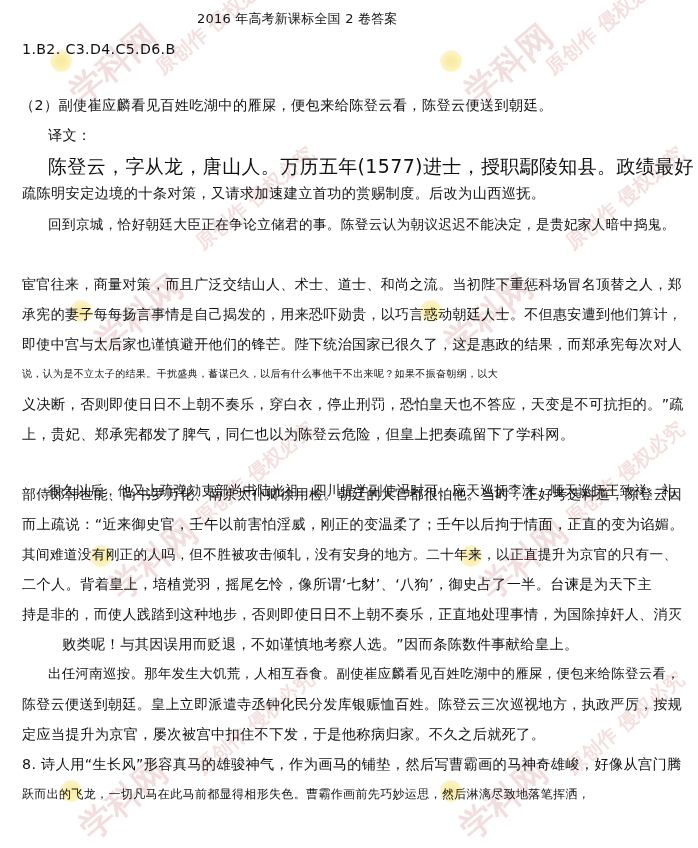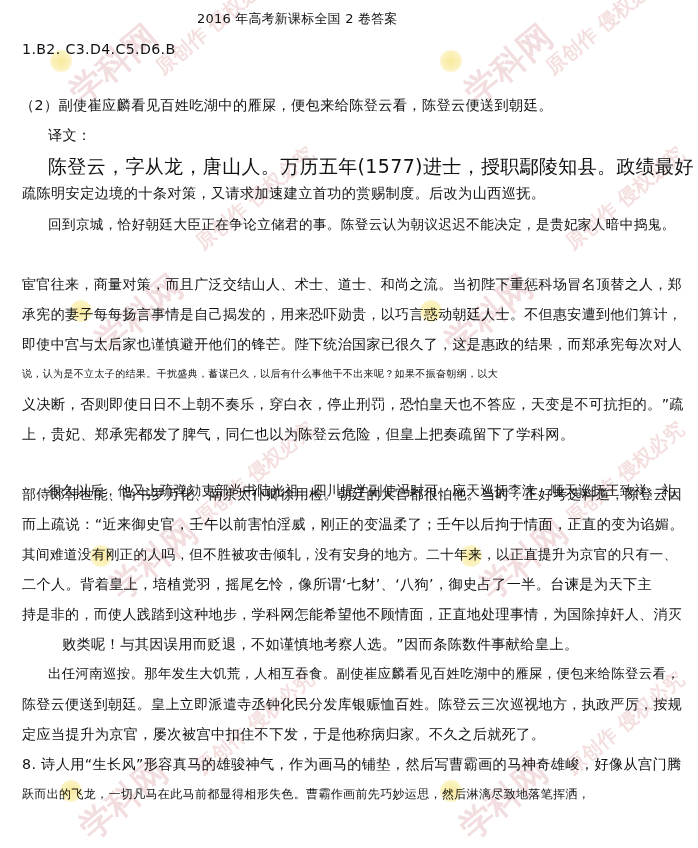--- a/index.html
+++ b/index.html
@@ -80,21 +80,21 @@
   <div class="line" style="top: 335px; font-size: 14px;">即使中宫与太后家也谨慎避开他们的锋芒。陛下统治国家已很久了，这是惠政的结果，而郑承宪每次对人</div>
   <div class="line" style="top: 365px; font-size: 10px;">说，认为是不立太子的结果。干扰盛典，蓄谋已久，以后有什么事他干不出来呢？如果不振奋朝纲，以大</div>
   <div class="line" style="top:395px;">义决断，否则即使日日不上朝不奏乐，穿白衣，停止刑罚，恐怕皇天也不答应，天变是不可抗拒的。”疏</div>
   <div class="line" style="top:425px;">上，贵妃、郑承宪都发了脾气，同仁也以为陈登云危险，但皇上把奏疏留下了学科网。</div>
 
   <div class="line indent" style="top: 481px; font-size: 13.6px;">很久以后，他又上疏弹劾吏部尚书陆光祖、四川提学副使冯时可、应天巡抚李涞、顺天巡抚王致祥、礼</div>
   <div class="line" style="top: 485px; font-size: 14px;">部侍郎韩世能、尚书罗万化、南京太仆卿徐用检。朝廷的大官都很怕他。当时，正好考选科道，陈登云因</div>
   <div class="line" style="top:515px;">而上疏说：“近来御史官，壬午以前害怕淫威，刚正的变温柔了；壬午以后拘于情面，正直的变为谄媚。</div>
   <div class="line" style="top: 545px; font-size: 13.6px;">其间难道没有刚正的人吗，但不胜被攻击倾轧，没有安身的地方。二十年来，以正直提升为京官的只有一、</div>
   <div class="line" style="top:575px;">二个人。背着皇上，培植党羽，摇尾乞怜，像所谓‘七豺’、‘八狗’，御史占了一半。台谏是为天下主</div>
-  <div class="line" style="top: 605px; font-size: 14px;">持是非的，而使人践踏到这种地步，学科网怎能希望他不顾情面，正直地处理事情，为国除掉奸人、消灭</div>
+  <div class="line" style="top: 605px; font-size: 14px;">持是非的，而使人践踏到这种地步，否则即使日日不上朝不奏乐，正直地处理事情，为国除掉奸人、消灭</div>
   <div class="line" style="top:635px;margin-left:40px;">败类呢！与其因误用而贬退，不如谨慎地考察人选。”因而条陈数件事献给皇上。</div>
 
   <div class="line indent" style="top: 665px; font-size: 13.4px;">出任河南巡按。那年发生大饥荒，人相互吞食。副使崔应麟看见百姓吃湖中的雁屎，便包来给陈登云看，</div>
   <div class="line" style="top: 695px; font-size: 14px;">陈登云便送到朝廷。皇上立即派遣寺丞钟化民分发库银赈恤百姓。陈登云三次巡视地方，执政严厉，按规</div>
   <div class="line" style="top:725px;">定应当提升为京官，屡次被宫中扣住不下发，于是他称病归家。不久之后就死了。</div>
 
   <div class="line" style="top:755px;">8. 诗人用“生长风”形容真马的雄骏神气，作为画马的铺垫，然后写曹霸画的马神奇雄峻，好像从宫门腾</div>
   <div class="line" style="top: 785px; font-size: 12px; text-align: right;">跃而出的飞龙，一切凡马在此马前都显得相形失色。曹霸作画前先巧妙运思，然后淋漓尽致地落笔挥洒，</div>
 </div>
 

